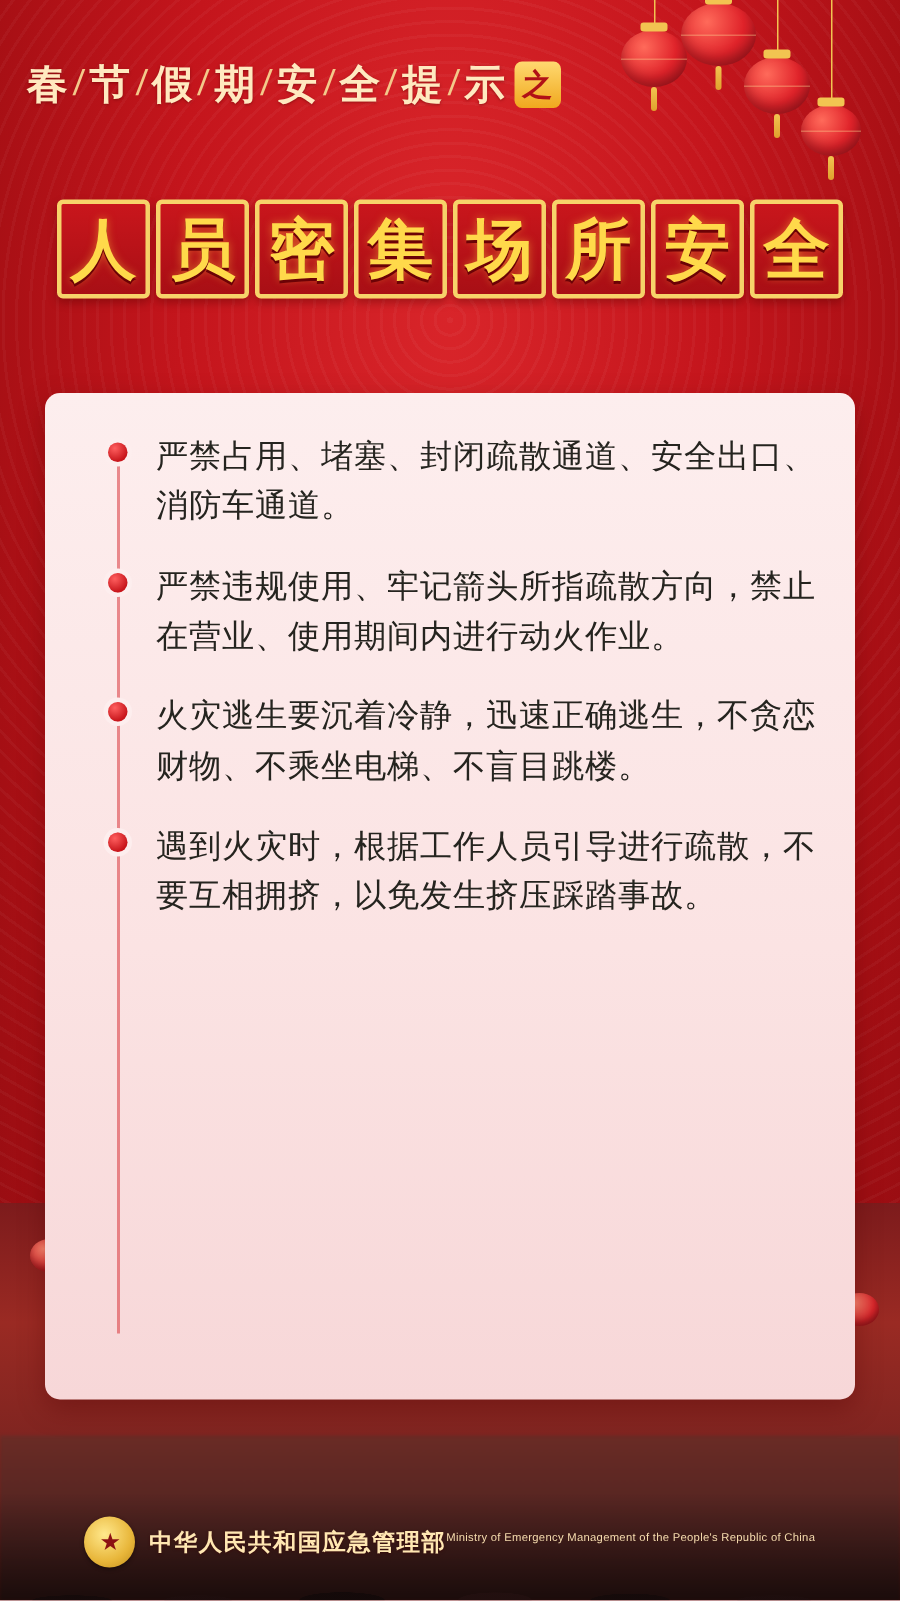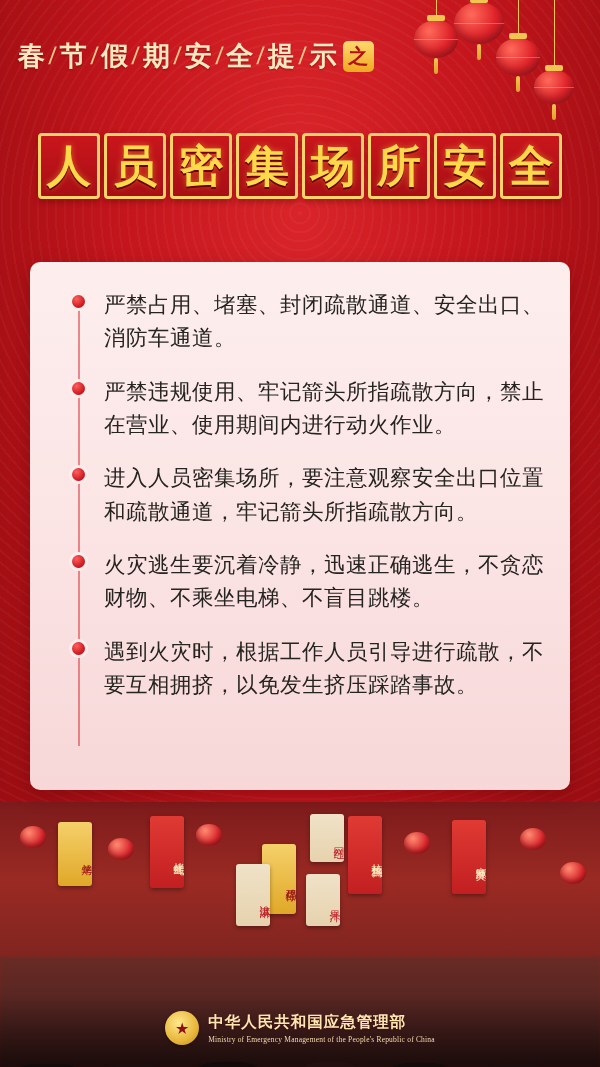--- a/index.html
+++ b/index.html
@@ -141,21 +141,21 @@
     text-shadow: 0 2px 0 #6c0206, 0 0 6px rgba(255,190,60,.5);
     box-shadow: 0 3px 6px rgba(90,0,0,.4);
   }
 
   
   .card {
     position: absolute;
     top: 262px;
     left: 30px;
     width: 540px;
-    height: 528px;
+    height: 671px;
     background: linear-gradient(#fdeeee 0%, #fbe3e3 55%, #f7d7d8 100%);
     border-radius: 10px;
     box-shadow: 0 6px 18px rgba(80,0,0,.35);
     padding: 26px 11px 20px 36px;
     z-index: 5;
   }
   .timeline {
     position: absolute;
     left: 48px;
     top: 46px;
@@ -274,31 +274,31 @@
   }
   .emblem {
     width: 34px; height: 34px;
     border-radius: 50%;
     background: radial-gradient(circle at 40% 35%, #ffe88c, #e8b63a 60%, #c08a18 100%);
     display: flex; align-items: center; justify-content: center;
     color: #8c1013;
     font-size: 16px;
     box-shadow: 0 1px 3px rgba(0,0,0,.45);
   }
-  .footer-text { display: flex; flex-direction: column; }
+  .footer-text { display: flex; }
   .footer-cn {
     font-family: "DejaVu Sans", sans-serif;
     font-size: 15.5px;
     font-weight: bold;
     color: #ffe7b2;
     letter-spacing: 1px;
     text-shadow: 0 1px 2px rgba(60,0,0,.6);
   }
   .footer-en {
-    font-family: Liberation Serif, serif;
+    font-family: Liberation Sans, sans-serif;
     font-size: 7.5px;
     color: #f6dcae;
     letter-spacing: .2px;
     margin-top: 2px;
   }
 </style>
 </head>
 <body>
 
 <div class="poster">
@@ -358,24 +358,20 @@
       <div class="item">
         <span class="dot"></span>
         <div class="item-text">严禁占用、堵塞、封闭疏散通道、安全出口、消防车通道。</div>
       </div>
       <div class="item">
         <span class="dot"></span>
         <div class="item-text">严禁违规使用、牢记箭头所指疏散方向，禁止在营业、使用期间内进行动火作业。</div>
       </div>
       <div class="item">
         <span class="dot"></span>
-        <div class="item-text">进入人员密集场所，要注意观察安全出口位置和疏散通道，牢记箭头所指疏散方向。</div>
-      </div>
-      <div class="item">
-        <span class="dot"></span>
         <div class="item-text">火灾逃生要沉着冷静，迅速正确逃生，不贪恋财物、不乘坐电梯、不盲目跳楼。</div>
       </div>
       <div class="item">
         <span class="dot"></span>
         <div class="item-text">遇到火灾时，根据工作人员引导进行疏散，不要互相拥挤，以免发生挤压踩踏事故。</div>
       </div>
     </div>
   </div>
 
   <div class="photo">

